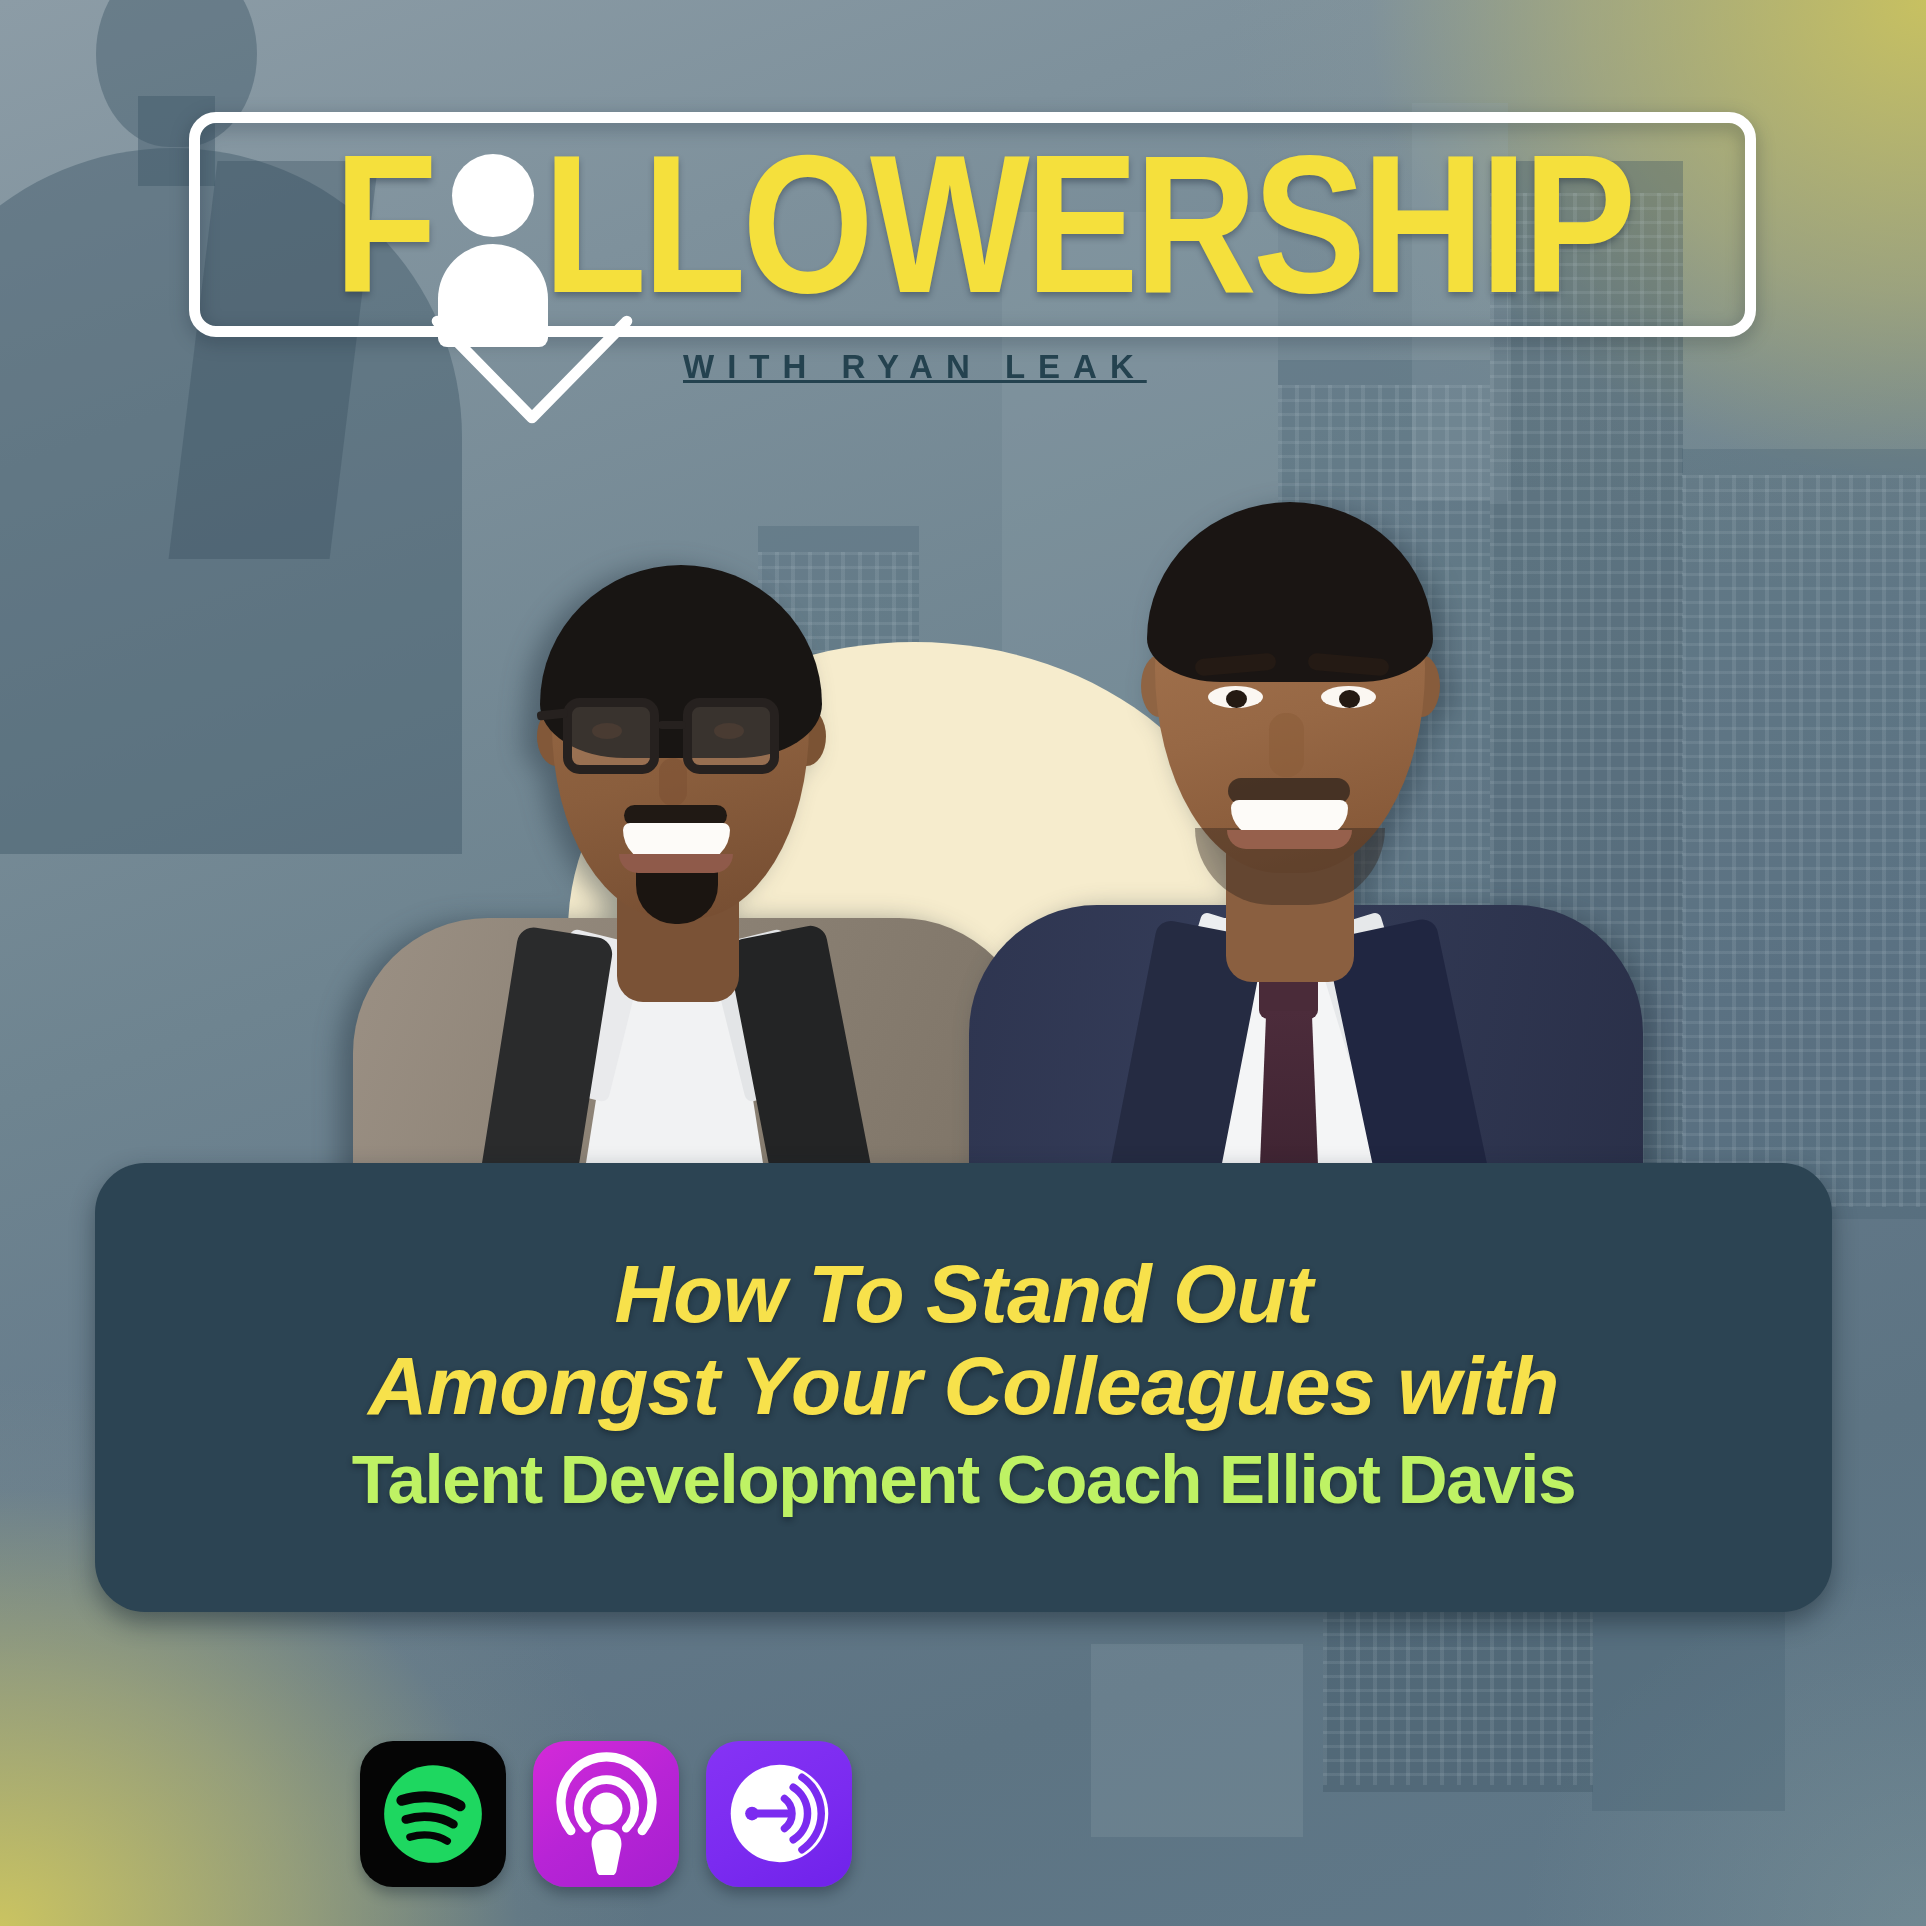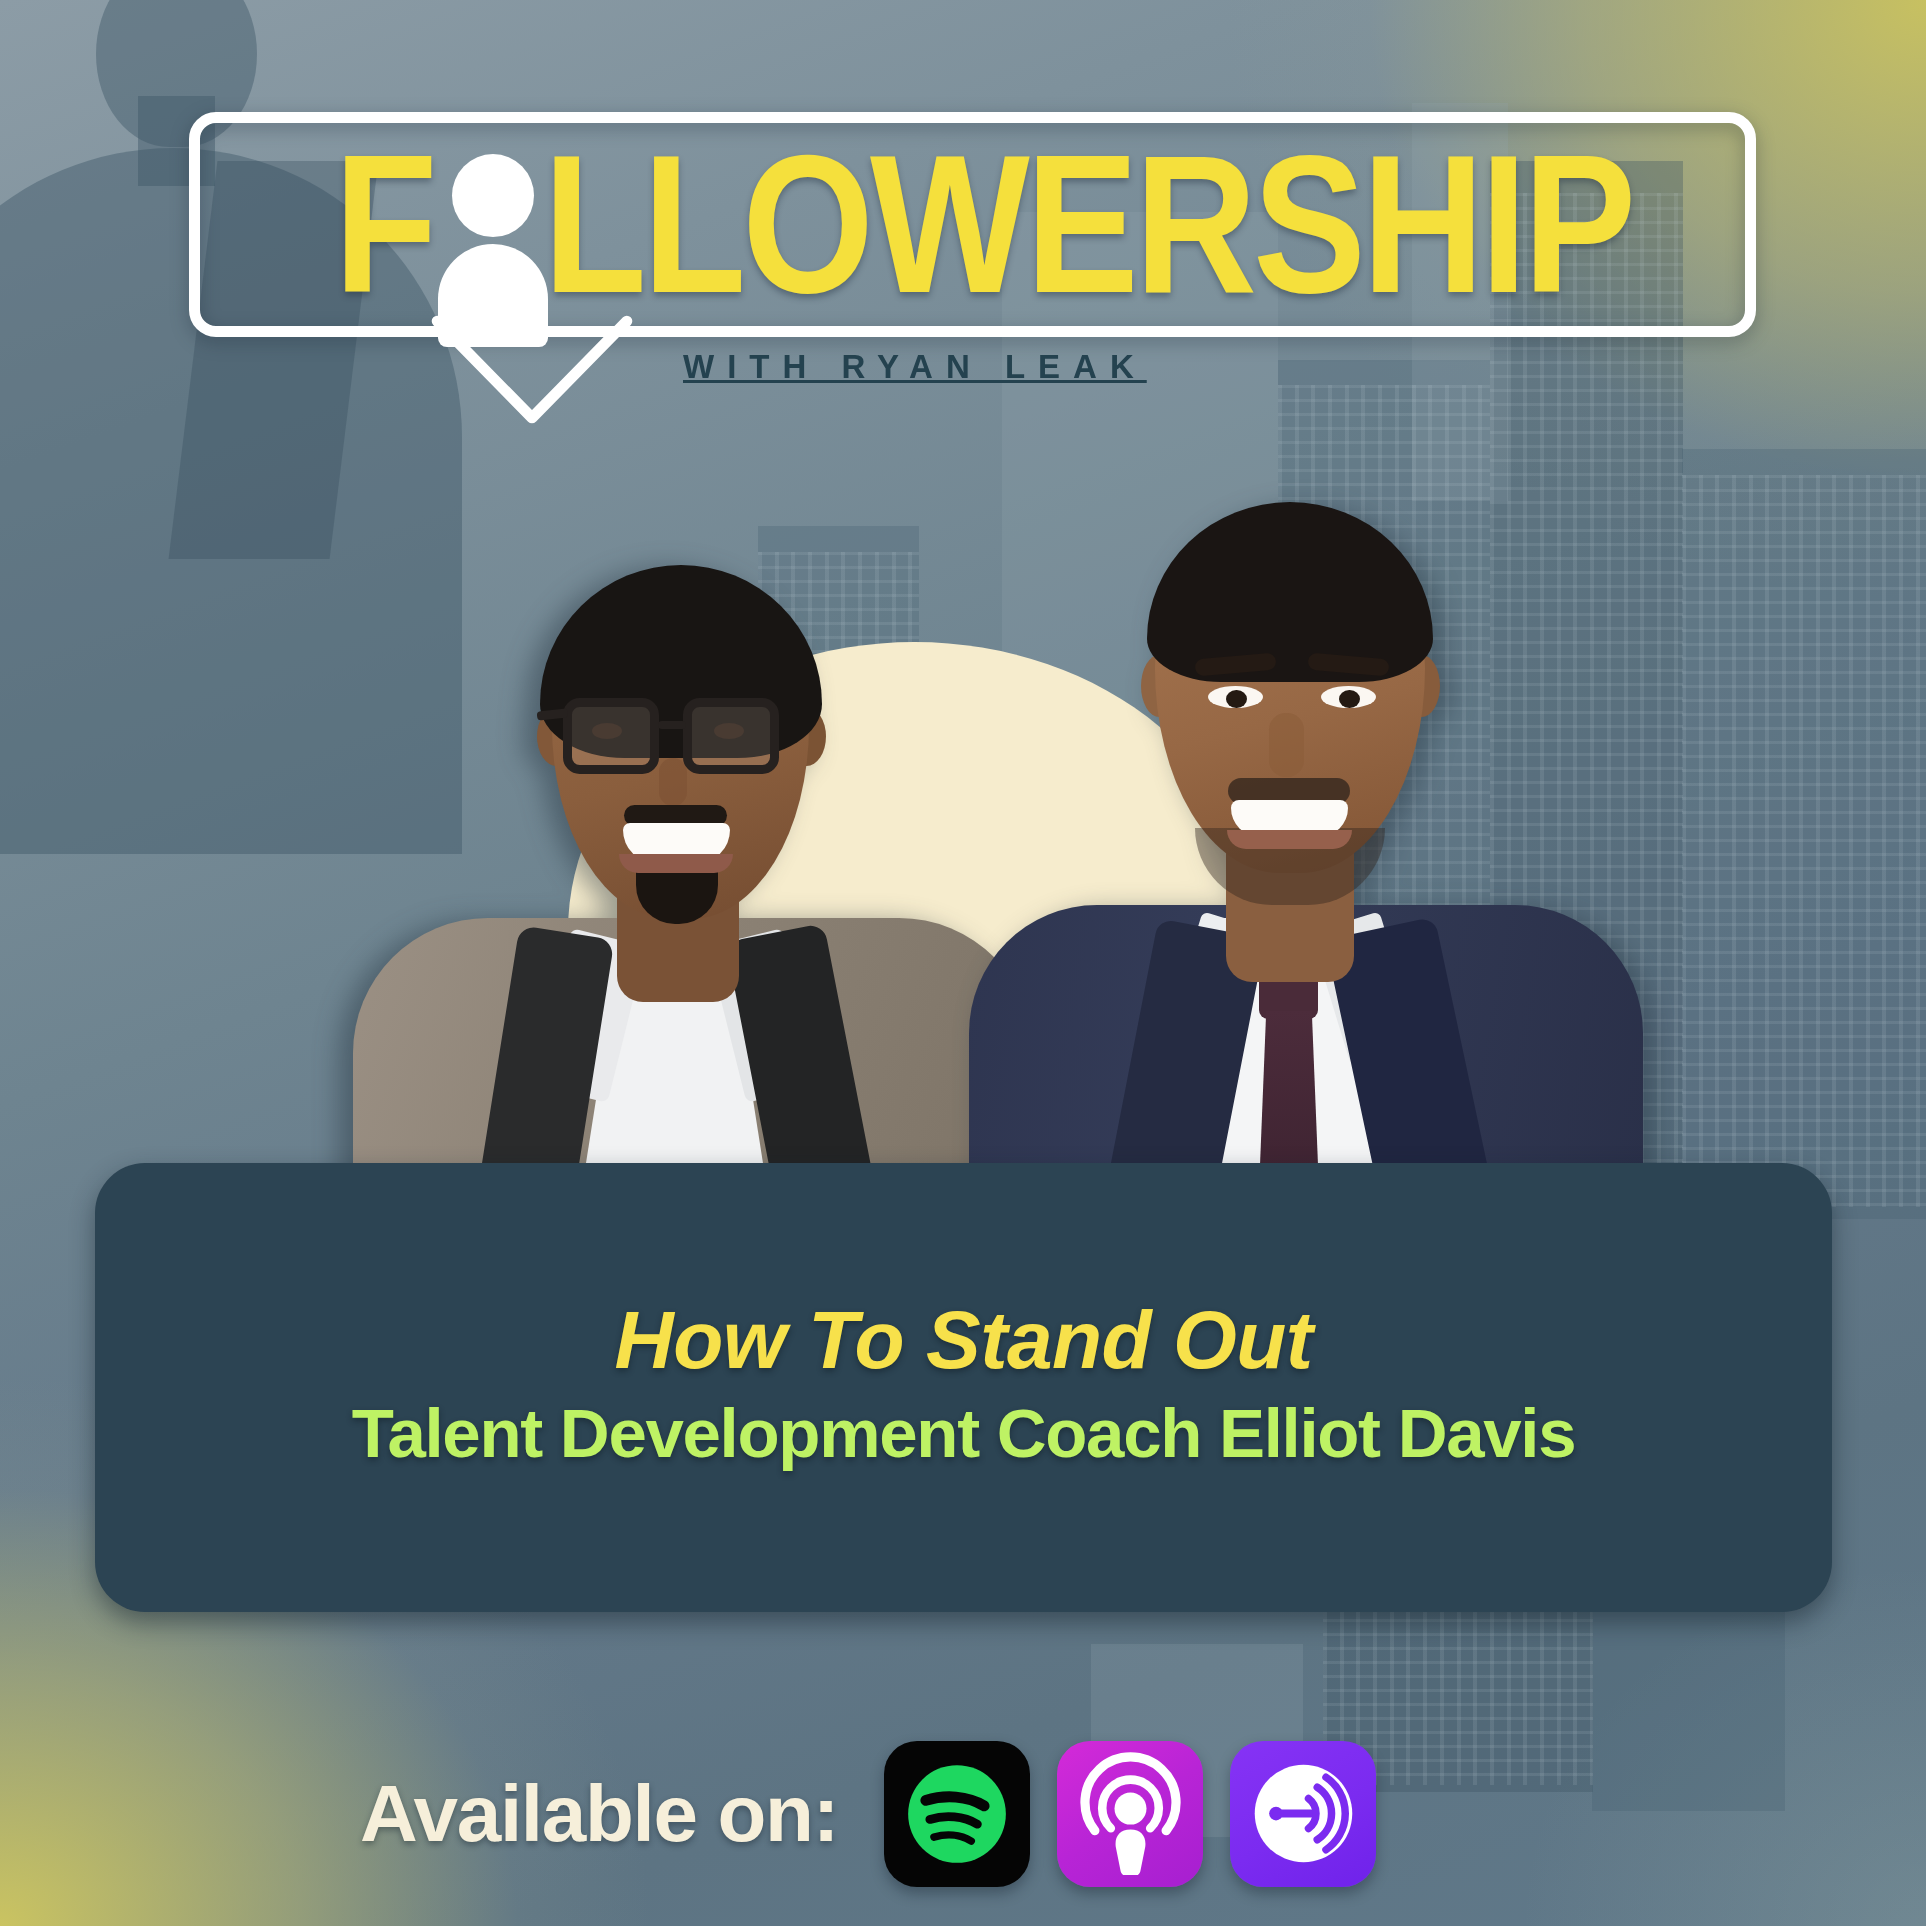--- a/index.html
+++ b/index.html
@@ -369,25 +369,25 @@
       <span class="person-body"></span>
     </span>
     <span class="wordmark">LLOWERSHIP</span>
   </div>
 
   <div class="logo-sub">WITH RYAN LEAK</div>
 </div>
 
 <div class="title-card">
   <div class="t-line t-yellow">How To Stand Out</div>
+  <div class="t-line t-yellow">Amongst Your Colleagues with</div>
   <div class="t-line t-cream">Talent Development Coach Elliot Davis</div>
 </div>
 
 <div class="avail-row">
-  <div class="avail-label">Available on:</div>
 
   <div class="plat plat-spotify">
     <svg width="114" height="114" viewBox="0 0 168 168">
       <circle cx="84" cy="84" r="72" fill="#1ed760"></circle>
       <path d="M38 64c28-9 62-7 86 8" fill="none" stroke="#050505" stroke-width="16" stroke-linecap="round"></path>
       <path d="M44 92c23-7 50-5 70 7" fill="none" stroke="#050505" stroke-width="13" stroke-linecap="round"></path>
       <path d="M50 118c18-5 39-4 55 6" fill="none" stroke="#050505" stroke-width="11" stroke-linecap="round"></path>
     </svg>
   </div>
 

